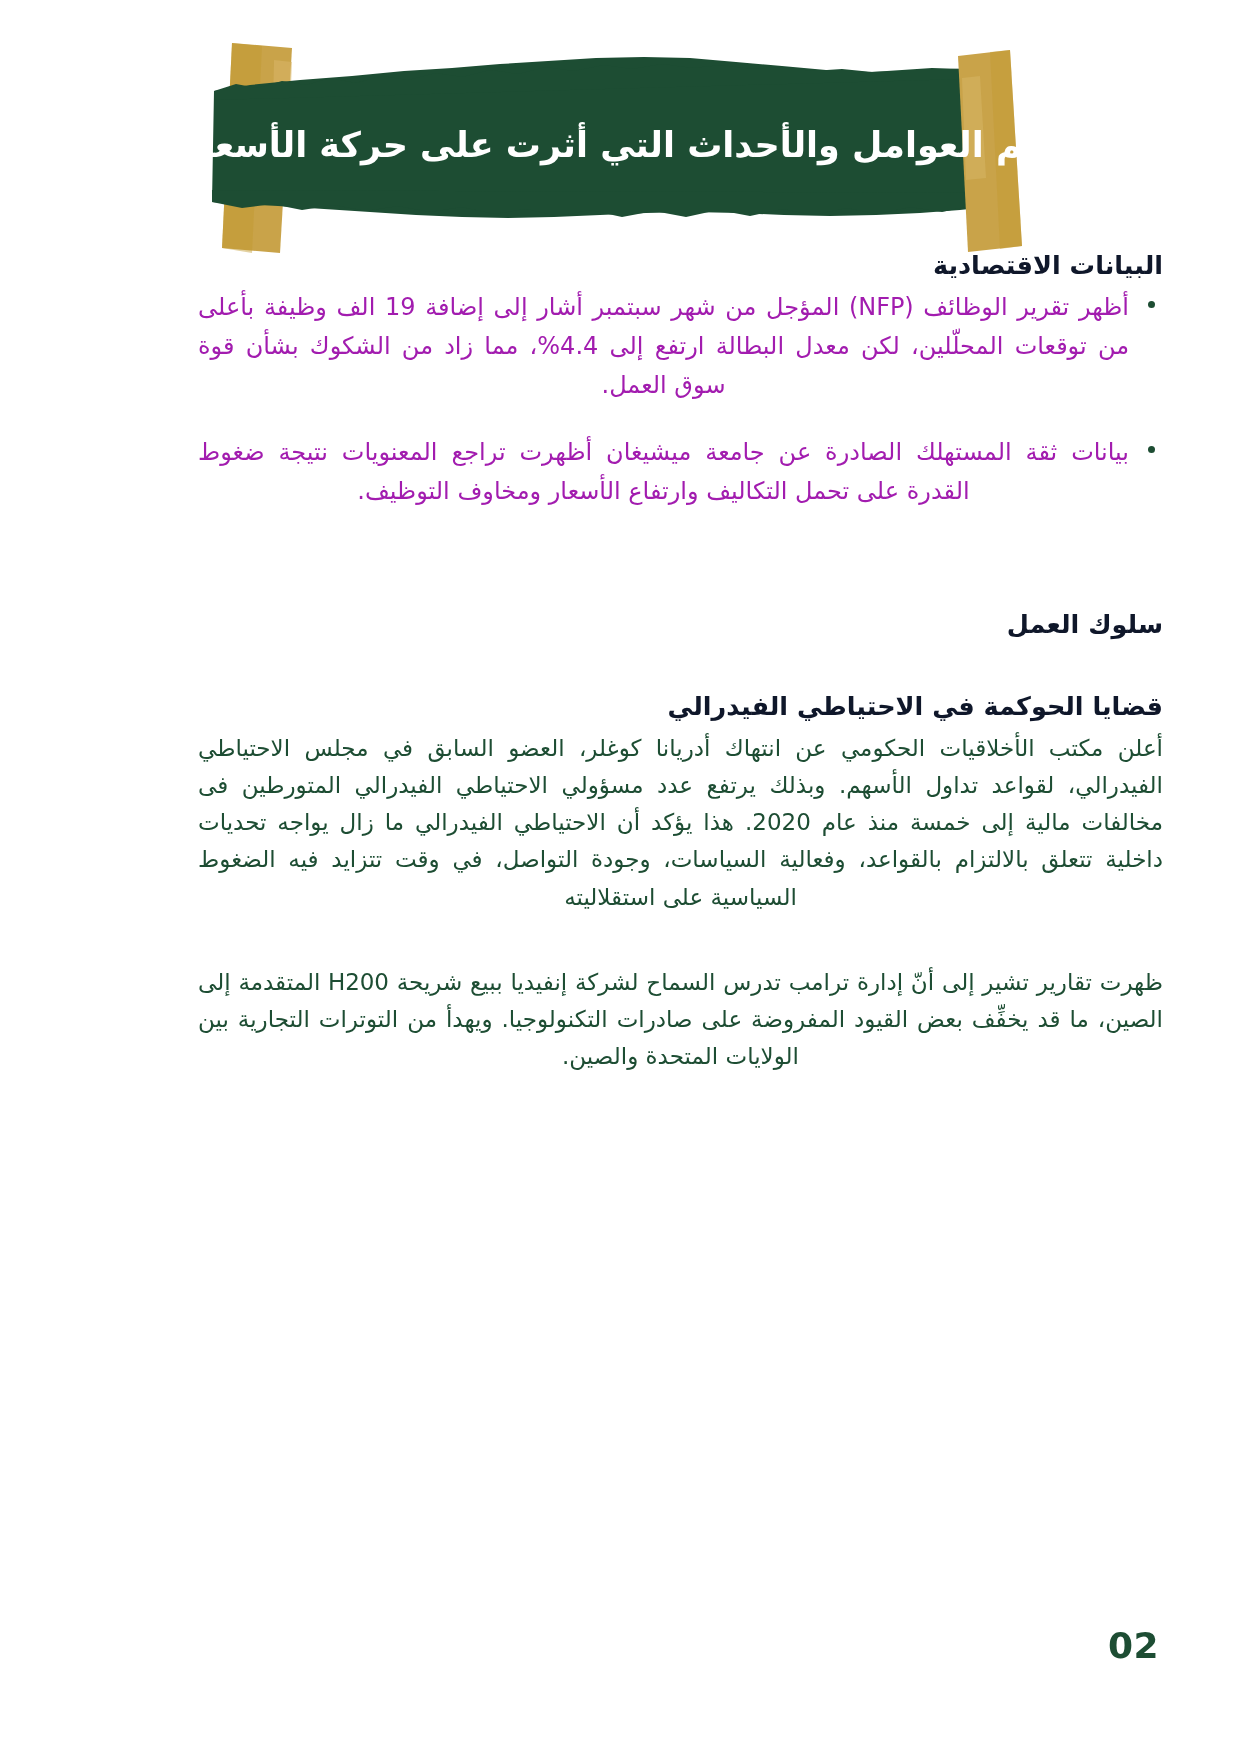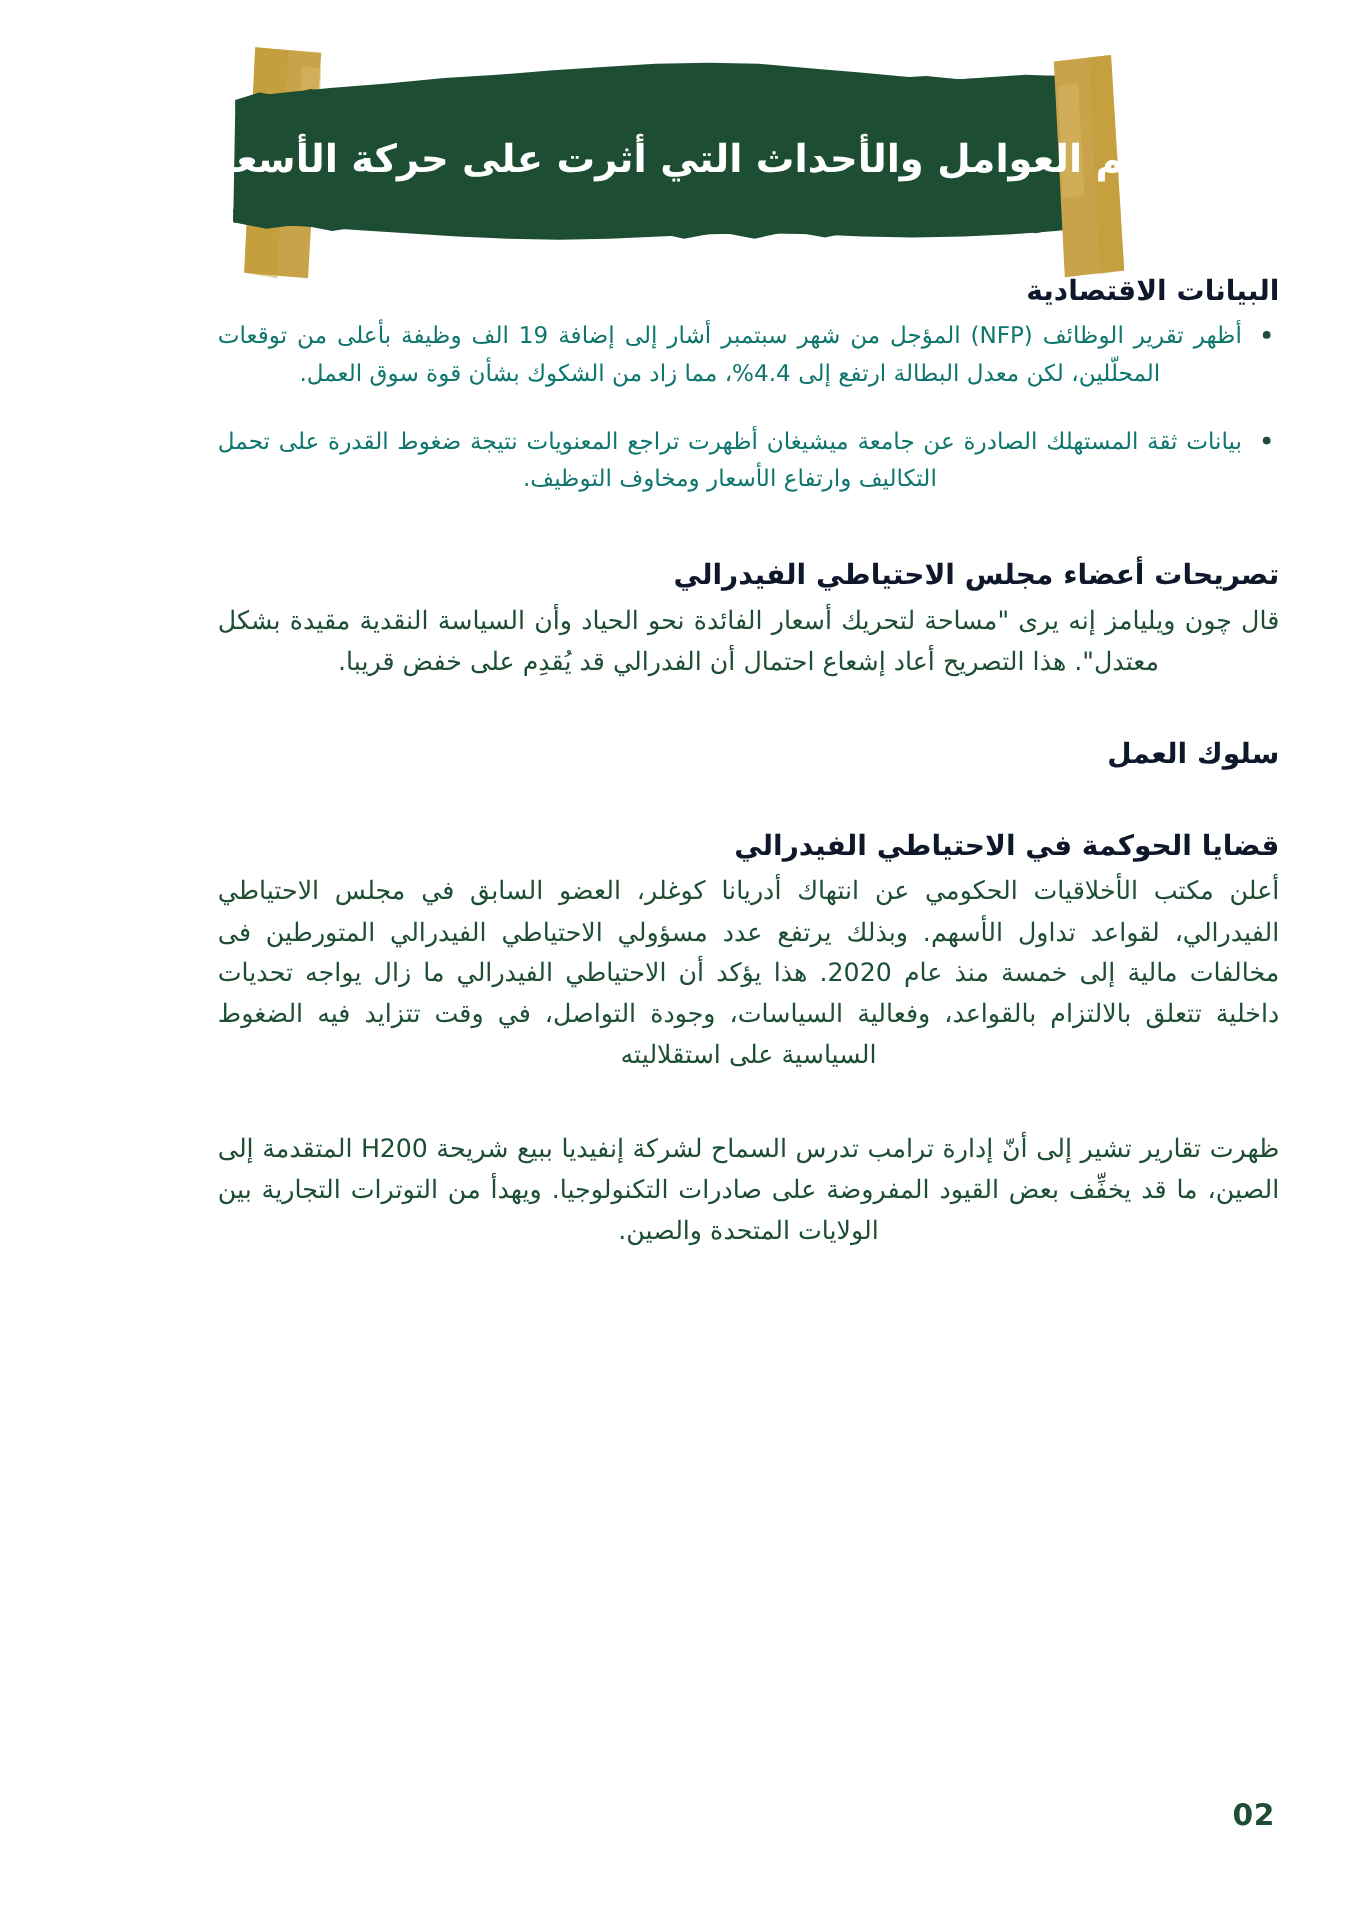--- a/index.html
+++ b/index.html
@@ -85,22 +85,22 @@
   
   .bullet-list {
     list-style: none;
     margin: 0;
     padding: 0;
   }
   .bullet-item {
     position: relative;
     padding-right: 34px;
     margin-bottom: 28px;
-    color: #0f766e;
-    font-size: 21px;
+    color: #a21caf;
+    font-size: 24px;
     line-height: 1.62;
     text-align: justify;
     text-align-last: center;
     letter-spacing: -0.1px;
   }
   .bullet-item:last-child { margin-bottom: 12px; }
   .bullet-dot {
     position: absolute;
     right: 8px;
     top: 13px;
@@ -110,21 +110,21 @@
     background: #1d4d33;
   }
   .gap-lg { height: 42px; }
 
   
   .page-number {
     position: absolute;
     bottom: 88px;
     right: 82px;
     color: #1d4d33;
-    font-size: 27px;
+    font-size: 36px;
     font-weight: bold;
     direction: ltr;
     letter-spacing: 0.5px;
     margin-top: 44px;
   }
 </style>
 </head>
 <body>
 
 <div class="banner-wrap">
@@ -178,24 +178,20 @@
       </li>
       <li class="bullet-item">
         <span class="bullet-dot"></span>
         <span>بيانات ثقة المستهلك الصادرة عن جامعة ميشيغان أظهرت تراجع المعنويات نتيجة ضغوط القدرة على تحمل التكاليف وارتفاع الأسعار ومخاوف التوظيف.</span>
       </li>
     </ul>
   </div>
 
   <div class="gap-lg"></div>
 
-  <div class="section">
-    <h2 class="section-heading">تصريحات أعضاء مجلس الاحتياطي الفيدرالي</h2>
-    <p class="section-para">قال چون ويليامز إنه يرى "مساحة لتحريك أسعار الفائدة نحو الحياد وأن السياسة النقدية مقيدة بشكل معتدل". هذا التصريح أعاد إشعاع احتمال أن الفدرالي قد يُقدِم على خفض قريبا.</p>
-  </div>
 
   <div class="gap-lg"></div>
 
   <div class="section">
     <h2 class="section-heading">سلوك العمل</h2>
   </div>
 
   <div class="gap-lg"></div>
 
   <div class="section">

